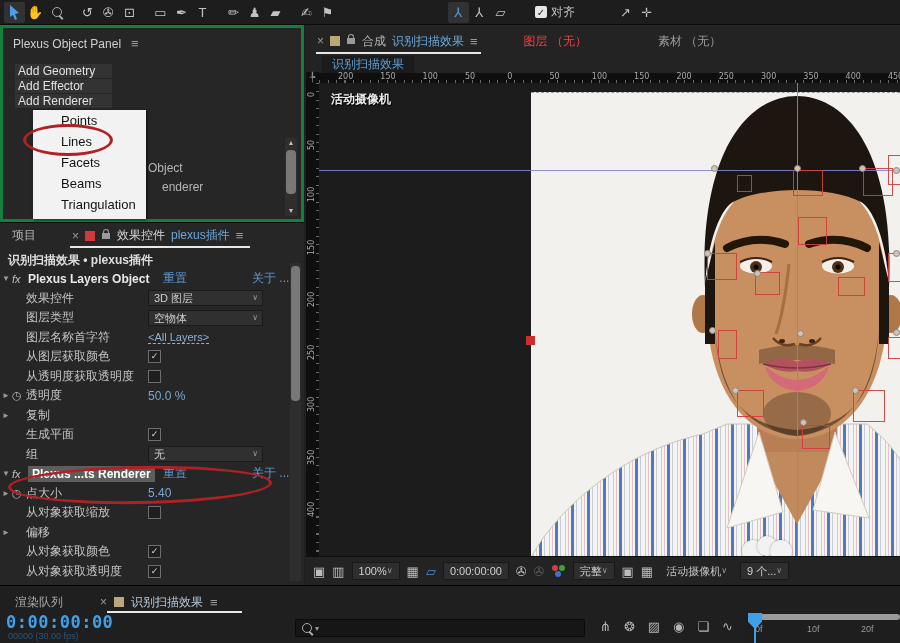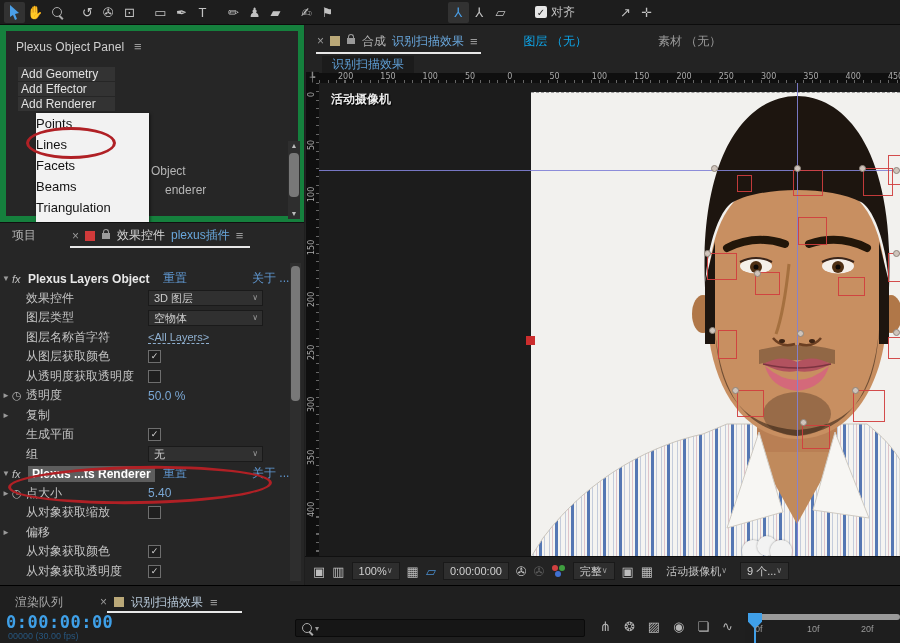--- a/index.html
+++ b/index.html
@@ -25,28 +25,28 @@
   .swatch{width:10px;height:10px;display:inline-block;}
   .lock{position:relative;width:8px;height:6px;background:#9a9a9a;display:inline-block;margin:0 1px;}
   .lock:before{content:"";position:absolute;left:1px;top:-4px;width:4px;height:4px;border:1.5px solid #9a9a9a;
       border-bottom:none;border-radius:3px 3px 0 0;}
   .blue{color:#69a7dc;}
   .magnifier{position:relative;width:8px;height:8px;border:1.6px solid #aaa;border-radius:50%;display:inline-block;}
   .magnifier:after{content:"";position:absolute;left:7px;top:7px;width:5px;height:1.6px;background:#aaa;
       transform:rotate(45deg);transform-origin:0 0;}
   
   #plexus-panel{left:0;top:25px;width:304px;height:197px;background:#262626;box-sizing:border-box;
-      border:6px solid #15803d;}
+      border:3px solid #15803d;}
   #plexus-title-row{position:absolute;left:10px;top:8px;display:flex;gap:10px;align-items:center;color:#cfcfcf;}
   .add-btn{position:absolute;left:12px;width:94px;height:14px;background:#333333;color:#e2e2e2;
       font-size:12px;line-height:14px;padding-left:3px;}
   .bg-frag{position:absolute;color:#b5b5b5;font-size:12px;}
   #white-menu{position:absolute;left:30px;top:82px;width:113px;height:109px;background:#f2f2f2;
       box-shadow:1px 1px 3px rgba(0,0,0,.6);}
-  .wm-item{height:21px;line-height:21px;color:#121212;font-size:13px;}
+  .wm-item{height:21px;line-height:21px;padding-left:28px;color:#121212;font-size:13px;}
   .vsb{position:absolute;background:#2e2e2e;}
   .vsb .thumb{position:absolute;left:1px;right:1px;background:#787878;border-radius:4px;}
   .vsb .arr{position:absolute;left:0;right:0;text-align:center;color:#bbb;font-size:7px;line-height:10px;}
   .red-ellipse{position:absolute;border:3px solid #b02025;border-radius:50%;}
   
   #effects-panel{left:0;top:222px;width:304px;height:363px;background:#262626;border-top:1px solid #101010;}
   #fx-tabs{position:absolute;left:0;top:0;width:100%;height:25px;display:flex;align-items:center;gap:6px;
       padding-left:12px;box-sizing:border-box;}
   #fx-subtitle{position:absolute;left:8px;top:29px;color:#dedede;font-weight:bold;}
   #fx-rows{position:absolute;left:0;top:46px;width:290px;}
@@ -196,20 +196,21 @@
     <div id="fx-tabs">
       <span style="color:#b0b0b0;margin-right:30px;">项目</span>
       <span class="close-x">×</span>
       <span class="swatch" style="background:#d03a3a;"></span>
       <span class="lock"></span>
       <span style="color:#d5d5d5;">效果控件</span>
       <span class="blue">plexus插件</span>
       <span class="menu-glyph">≡</span>
     </div>
     <div class="tab-underline" style="left:70px;top:23px;width:180px;"></div>
+    <div id="fx-subtitle">识别扫描效果 • plexus插件</div>
     <div id="fx-rows">
         <div class="fxrow">
           <span class="tw">▼</span>
           <span class="fx-ic">fx</span>
           <span class="lbl hdr">Plexus Layers Object</span>
           <span class="rst">重置</span>
           <span class="abt">关于 ...</span>
         </div>
         <div class="fxrow">
           <span class="tw"></span>
@@ -312,21 +313,21 @@
   </div>
 
   <div id="viewer" class="abs">
     <div id="viewer-tabs">
       <span class="close-x">×</span>
       <span class="swatch" style="background:#baa878;"></span>
       <span class="lock"></span>
       <span style="color:#b5b5b5;">合成</span>
       <span class="blue">识别扫描效果</span>
       <span class="menu-glyph">≡</span>
-      <span style="color:#0ea5e9;margin-left:40px;">图层 （无）</span>
+      <span style="color:#ef4444;margin-left:40px;">图层 （无）</span>
       <span style="color:#9a9a9a;margin-left:65px;">素材 （无）</span>
     </div>
     <div class="tab-underline" style="left:11px;top:27px;width:165px;"></div>
     <div id="breadcrumb">识别扫描效果</div>
 
     <div id="ruler-corner">╄</div>
     <div id="h-ruler" class="ruler">
         <span class="rlabel" style="left: 19px; top: -1px;">200</span>
         <span class="rlabel" style="left: 61.3px; top: -1px;">150</span>
         <span class="rlabel" style="left: 103.6px; top: -1px;">100</span>

